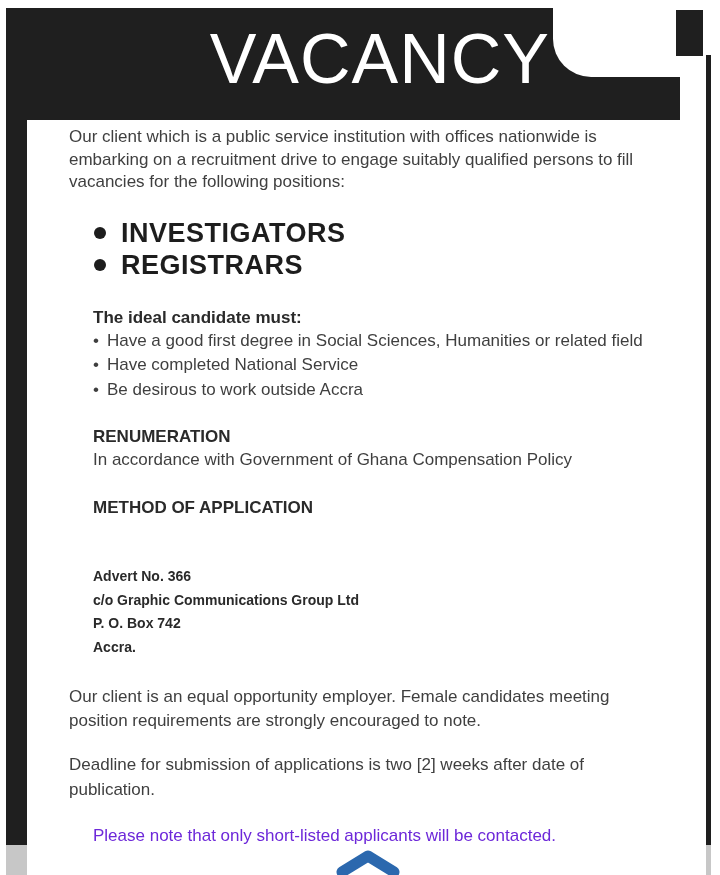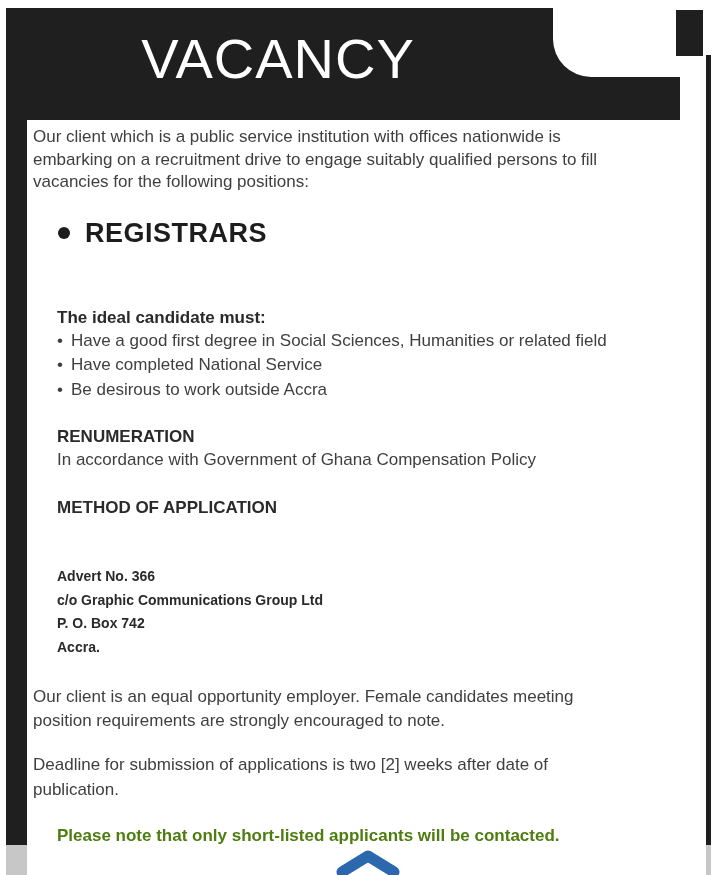--- a/index.html
+++ b/index.html
@@ -23,22 +23,22 @@
     width: 21px; height: 30px;
     background: #c7c7c7;
   }
   .banner {
     position: absolute; left: 6px; top: 8px;
     width: 674px; height: 112px;
     background: #1f1f1f;
   }
   .banner-title {
     position: absolute; left: 0; right: 130px; top: 14px;
-    text-align: center;
-    font-size: 56px; font-weight: 400;
+    text-align: right;
+    font-size: 70px; font-weight: 400;
     letter-spacing: 1px;
     color: #ffffff;
     line-height: 74px;
     white-space: nowrap;
   }
   .banner-notch {
     position: absolute; right: 0; top: 0;
     width: 127px; height: 69px;
     background: #ffffff;
     border-bottom-left-radius: 38px;
@@ -53,21 +53,21 @@
     width: 5px; height: 790px;
     background: #1e1e1e;
   }
   .right-line-fade {
     position: absolute; left: 706px; top: 845px;
     width: 5px; height: 30px;
     background: #c7c7c7;
   }
 
   
-  .txt { position: absolute; color: #3f3f3f; font-size: 17px; }
+  .txt { position: absolute; color: #3f3f3f; font-size: 17px; margin-left: 36px; }
   .intro { left: 33px; top: 126px; width: 650px; line-height: 22.5px; }
 
   .positions { left: 58px; top: 217px; }
   .position-row { display: flex; align-items: center; height: 32px; }
   .position-dot {
     width: 12px; height: 12px; border-radius: 50%;
     background: #1d1d1d; margin-right: 15px; flex: 0 0 auto;
   }
   .position-label {
     font-size: 27px; font-weight: bold; color: #1d1d1d;
@@ -87,21 +87,21 @@
   .address-line {
     font-weight: bold; color: #2a2a2a;
     font-size: 14px; line-height: 23.5px;
   }
 
   .equal-opportunity { left: 33px; top: 685px; width: 650px; line-height: 24px; }
   .deadline          { left: 33px; top: 752px; width: 650px; line-height: 25px; }
 
   .note {
     left: 57px; top: 826px; width: 620px;
-    font-weight: bold; color: #4d7c0f; font-size: 17px;
+    font-weight: normal; color: #6d28d9; font-size: 17px;
   }
 
   .scroll-hint {
     position: absolute; left: 333px; top: 850px;
     width: 70px; height: 25px;
     cursor: pointer;
   }
 </style>
 </head>
 <body>
@@ -119,20 +119,24 @@
   <div class="right-line"></div>
   <div class="right-line-fade"></div>
 
   <div class="txt intro">
     <div>Our client which is a public service institution with offices nationwide is</div>
     <div>embarking on a recruitment drive to engage suitably qualified persons to fill</div>
     <div>vacancies for the following positions:</div>
   </div>
 
   <div class="txt positions">
+    <div class="position-row">
+      <span class="position-dot"></span>
+      <span class="position-label">INVESTIGATORS</span>
+    </div>
     <div class="position-row">
       <span class="position-dot"></span>
       <span class="position-label">REGISTRARS</span>
     </div>
   </div>
 
   <div class="txt candidate">
     <div class="sec-heading">The ideal candidate must:</div>
     <div class="bullet-line">Have a good first degree in Social Sciences, Humanities or related field</div>
     <div class="bullet-line">Have completed National Service</div>

